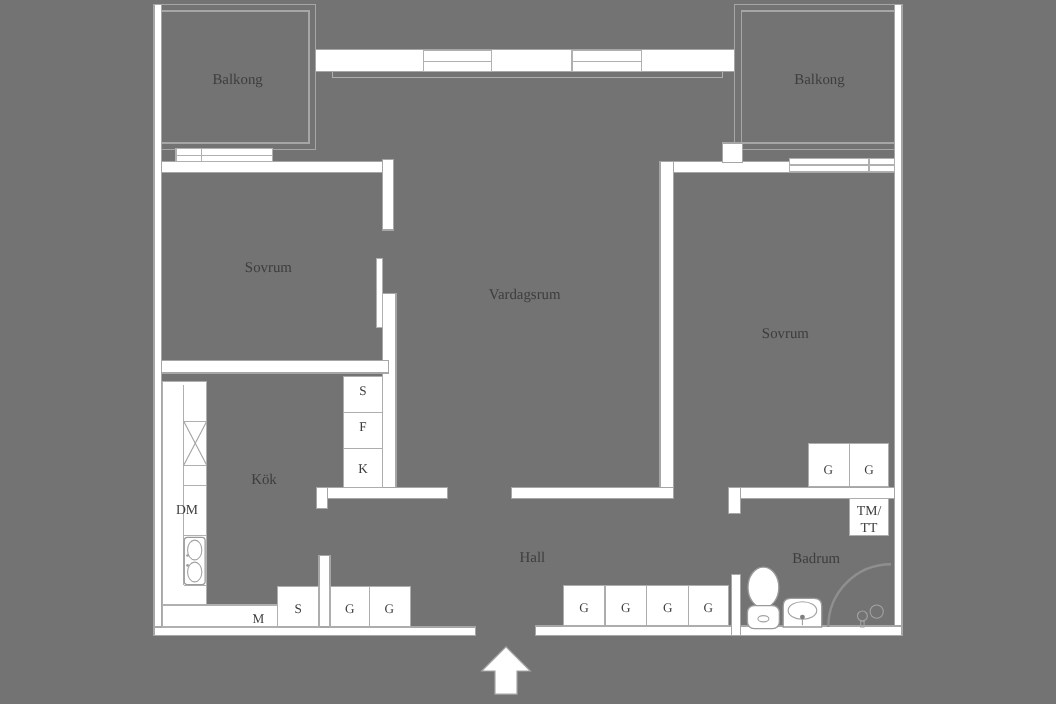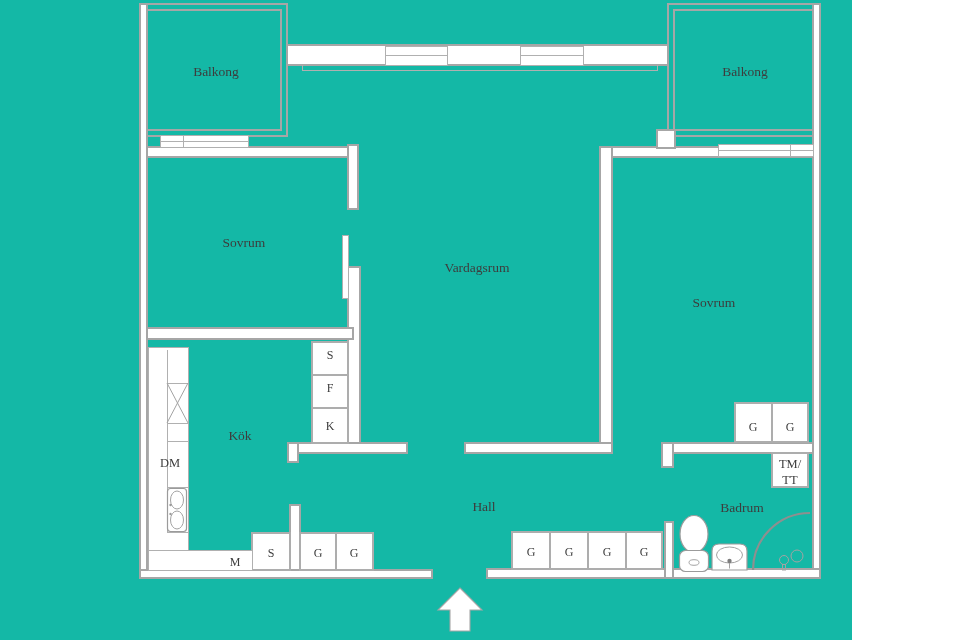--- a/index.html
+++ b/index.html
@@ -1,16 +1,16 @@
 <!DOCTYPE html>
 <html><head>
 <meta charset="utf-8">
 <style>
   html,body{margin:0;padding:0;background:#fff;}
-  .stage{position:relative;width:852px;height:640px;background:#14b8a6;overflow:hidden;
+  .stage{position:relative;width:960px;height:640px;background:#737373;overflow:hidden;
          font-family:"Liberation Serif","DejaVu Serif",serif;}
   svg{position:absolute;left:0;top:0;}
   .w      {fill:#ffffff;stroke:#a6a6a6;stroke-width:1.1;shape-rendering:crispEdges;}
   .wo     {fill:none;stroke:#a6a6a6;stroke-width:1.1;shape-rendering:crispEdges;}
   .win    {fill:#ffffff;stroke:#b0b0b0;stroke-width:1;shape-rendering:crispEdges;}
   .thin   {stroke:#b0b0b0;stroke-width:1;fill:none;shape-rendering:crispEdges;}
   .closet {fill:#ffffff;stroke:#adadad;stroke-width:1.1;shape-rendering:crispEdges;}
   .fix    {fill:#ffffff;stroke:#9b9b9b;stroke-width:1.2;}
   .fixthin{fill:none;stroke:#a3a3a3;stroke-width:1;}
   .arc    {fill:none;stroke:#8f8f8f;stroke-width:2.2;}

